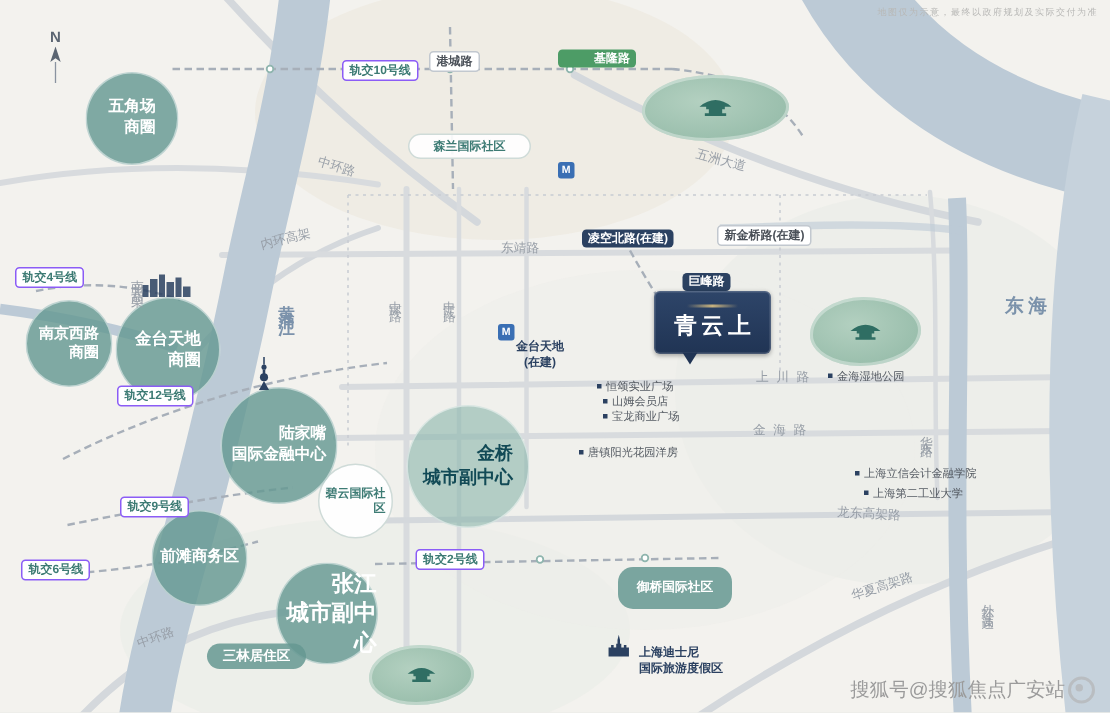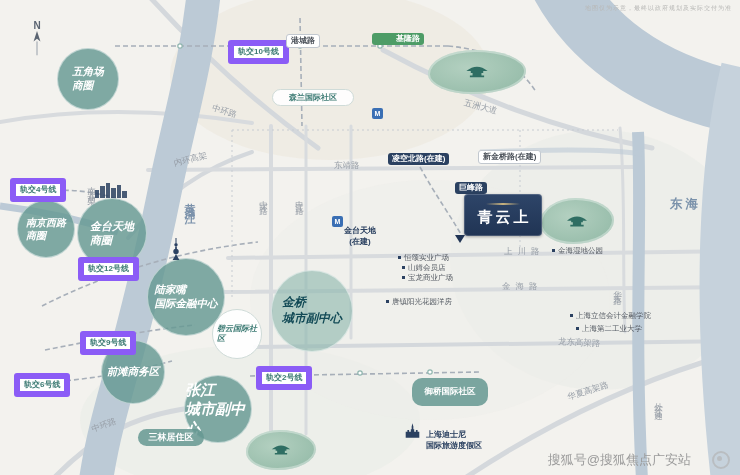--- a/index.html
+++ b/index.html
@@ -5,37 +5,37 @@
   html,body{margin:0;padding:0;background:#e9e9e7;}
   #map{
     position:relative;width:740px;height:475px;overflow:hidden;
     background:#f3f2ee;
     font-family:"Liberation Sans","DejaVu Sans",sans-serif;
   }
   #base{position:absolute;left:0;top:0;}
 
   .circle{
     position:absolute;border-radius:50%;box-sizing:border-box;
-    display:flex;align-items:center;justify-content:center;text-align:left;
+    display:flex;align-items:center;justify-content:center;text-align:right;
     font-weight:700;color:#fff;white-space:pre-line;line-height:1.3;
-    background:rgba(101,152,146,.82);border:1.5px solid rgba(255,255,255,.5);font-style:italic;
+    background:rgba(101,152,146,.82);border:1.5px solid rgba(255,255,255,.5);
   }
   .beige{background:rgba(214,198,174,.88);color:#6a5a44;}
   .whiteC{background:rgba(255,255,255,.92);color:#3d7b74;border-color:#cfdbd8;}
   .lightC{background:rgba(139,182,172,.6);color:#124a56;}
 
   .pill{
     position:absolute;display:flex;align-items:center;justify-content:center;
     background:rgba(101,152,146,.85);color:#fff;border-radius:10px;font-weight:600;
     white-space:nowrap;
   }
   .whiteP{background:rgba(255,255,255,.9);color:#3d7b74;border:1px solid #cfdbd8;}
 
   .badge{position:absolute;font-size:8px;line-height:1;padding:2px 4px;border-radius:3px;white-space:nowrap;font-weight:600;}
-  .metroB{background:#fff;color:#3d7b74;border:6px solid #8b5cf6;}
+  .metroB{background:#fff;color:#3d7b74;border:1px solid #8b5cf6;}
   .greenB{background:#4d9c66;color:#fff;padding-left:24px;}
   .navyB{background:#2b4161;color:#fff;}
   .whiteB{background:#fff;color:#4a5058;border:1px solid #c2c8cf;}
 
   .roadlabel{position:absolute;font-size:8.5px;color:#979ea7;white-space:nowrap;transform-origin:left center;}
   .vert{writing-mode:vertical-rl;letter-spacing:3px;}
   .spaced{letter-spacing:5px;}
   .waterL{position:absolute;color:#7b92ab;font-weight:600;white-space:nowrap;}
 
   .poi{position:absolute;font-size:7.5px;color:#555b63;white-space:nowrap;}
@@ -53,30 +53,30 @@
   .m-icon{position:absolute;width:11px;height:11px;background:#3a6fb4;border-radius:2px;color:#fff;
     font-size:7px;font-weight:700;display:flex;align-items:center;justify-content:center;}
 
   .compass{position:absolute;left:28px;top:20px;width:18px;text-align:center;color:#5b6572;}
   .compass-n{font-size:10px;font-weight:700;}
 
   .project-badge{
     position:absolute;left:436px;top:194px;width:78px;height:42px;
     background:linear-gradient(180deg,#2e4569,#203454);border-radius:4px;
     box-shadow:inset 0 0 0 1px rgba(255,255,255,.18),0 1px 3px rgba(0,0,0,.3);
-    display:flex;flex-direction:column;align-items:center;justify-content:center;gap:3px;margin-left:28px;
+    display:flex;flex-direction:column;align-items:center;justify-content:center;gap:3px;
   }
   .pb-orn{width:34px;height:2px;background:linear-gradient(90deg,transparent,#c9b37e,transparent);}
   .pb-name{color:#fff;font-size:15px;font-weight:700;letter-spacing:3px;margin-left:3px;}
   .pb-pointer{position:absolute;left:455px;top:235px;width:0;height:0;
     border-left:5px solid transparent;border-right:5px solid transparent;border-top:8px solid #203454;}
 
   .disclaimer{position:absolute;right:8px;top:4px;font-size:6px;color:#b8b8b6;letter-spacing:1px;}
 
-  .watermark{position:absolute;right:10px;bottom:6px;display:flex;align-items:center;gap:21px;color:#9b9b9b;font-size:13px;}
+  .watermark{position:absolute;right:10px;bottom:6px;display:flex;align-items:center;gap:2px;color:#9b9b9b;font-size:13px;}
   .sohu-logo{width:14px;height:14px;border:2px solid #b3b3b3;border-radius:50%;opacity:.65;position:relative;}
   .sohu-logo::after{content:"";position:absolute;left:3px;top:3px;width:5px;height:5px;border-radius:50%;background:#b3b3b3;}
 </style>
 </head>
 <body>
 
 <div id="map">
 
   <svg id="base" width="740" height="475" viewBox="0 0 740 475">
 
@@ -181,21 +181,21 @@
   <div class="pill" style="left:138px;top:429px;width:66px;height:17px;font-size:9px">三林居住区</div>
   <div class="pill" style="left:412px;top:378px;width:76px;height:28px;font-size:8.5px">御桥国际社区</div>
 
   <div class="badge metroB" style="left:228px;top:40px">轨交10号线</div>
   <div class="badge whiteB" style="left:286px;top:34px">港城路</div>
   <div class="badge greenB" style="left:372px;top:33px">基隆路</div>
   <div class="badge metroB" style="left:10px;top:178px">轨交4号线</div>
   <div class="badge metroB" style="left:78px;top:257px">轨交12号线</div>
   <div class="badge metroB" style="left:80px;top:331px">轨交9号线</div>
   <div class="badge metroB" style="left:14px;top:373px">轨交6号线</div>
-  <div class="badge metroB" style="left:256px;top:366px">轨交2号线</div>
+  <div class="badge metroB" style="left:277px;top:366px">轨交2号线</div>
   <div class="badge navyB" style="left:388px;top:153px">凌空北路(在建)</div>
   <div class="badge whiteB" style="left:478px;top:150px">新金桥路(在建)</div>
   <div class="badge navyB" style="left:455px;top:182px">巨峰路</div>
 
   <div class="roadlabel" style="left:212px;top:102px;transform:rotate(17deg)">中环路</div>
   <div class="roadlabel" style="left:464px;top:97px;transform:rotate(15deg)">五洲大道</div>
   <div class="roadlabel" style="left:174px;top:158px;transform:rotate(-14deg)">内环高架</div>
   <div class="roadlabel" style="left:334px;top:160px">东靖路</div>
   <div class="roadlabel vert" style="left:86px;top:180px">南北高架</div>
   <div class="roadlabel vert" style="left:258px;top:194px">中环路</div>

